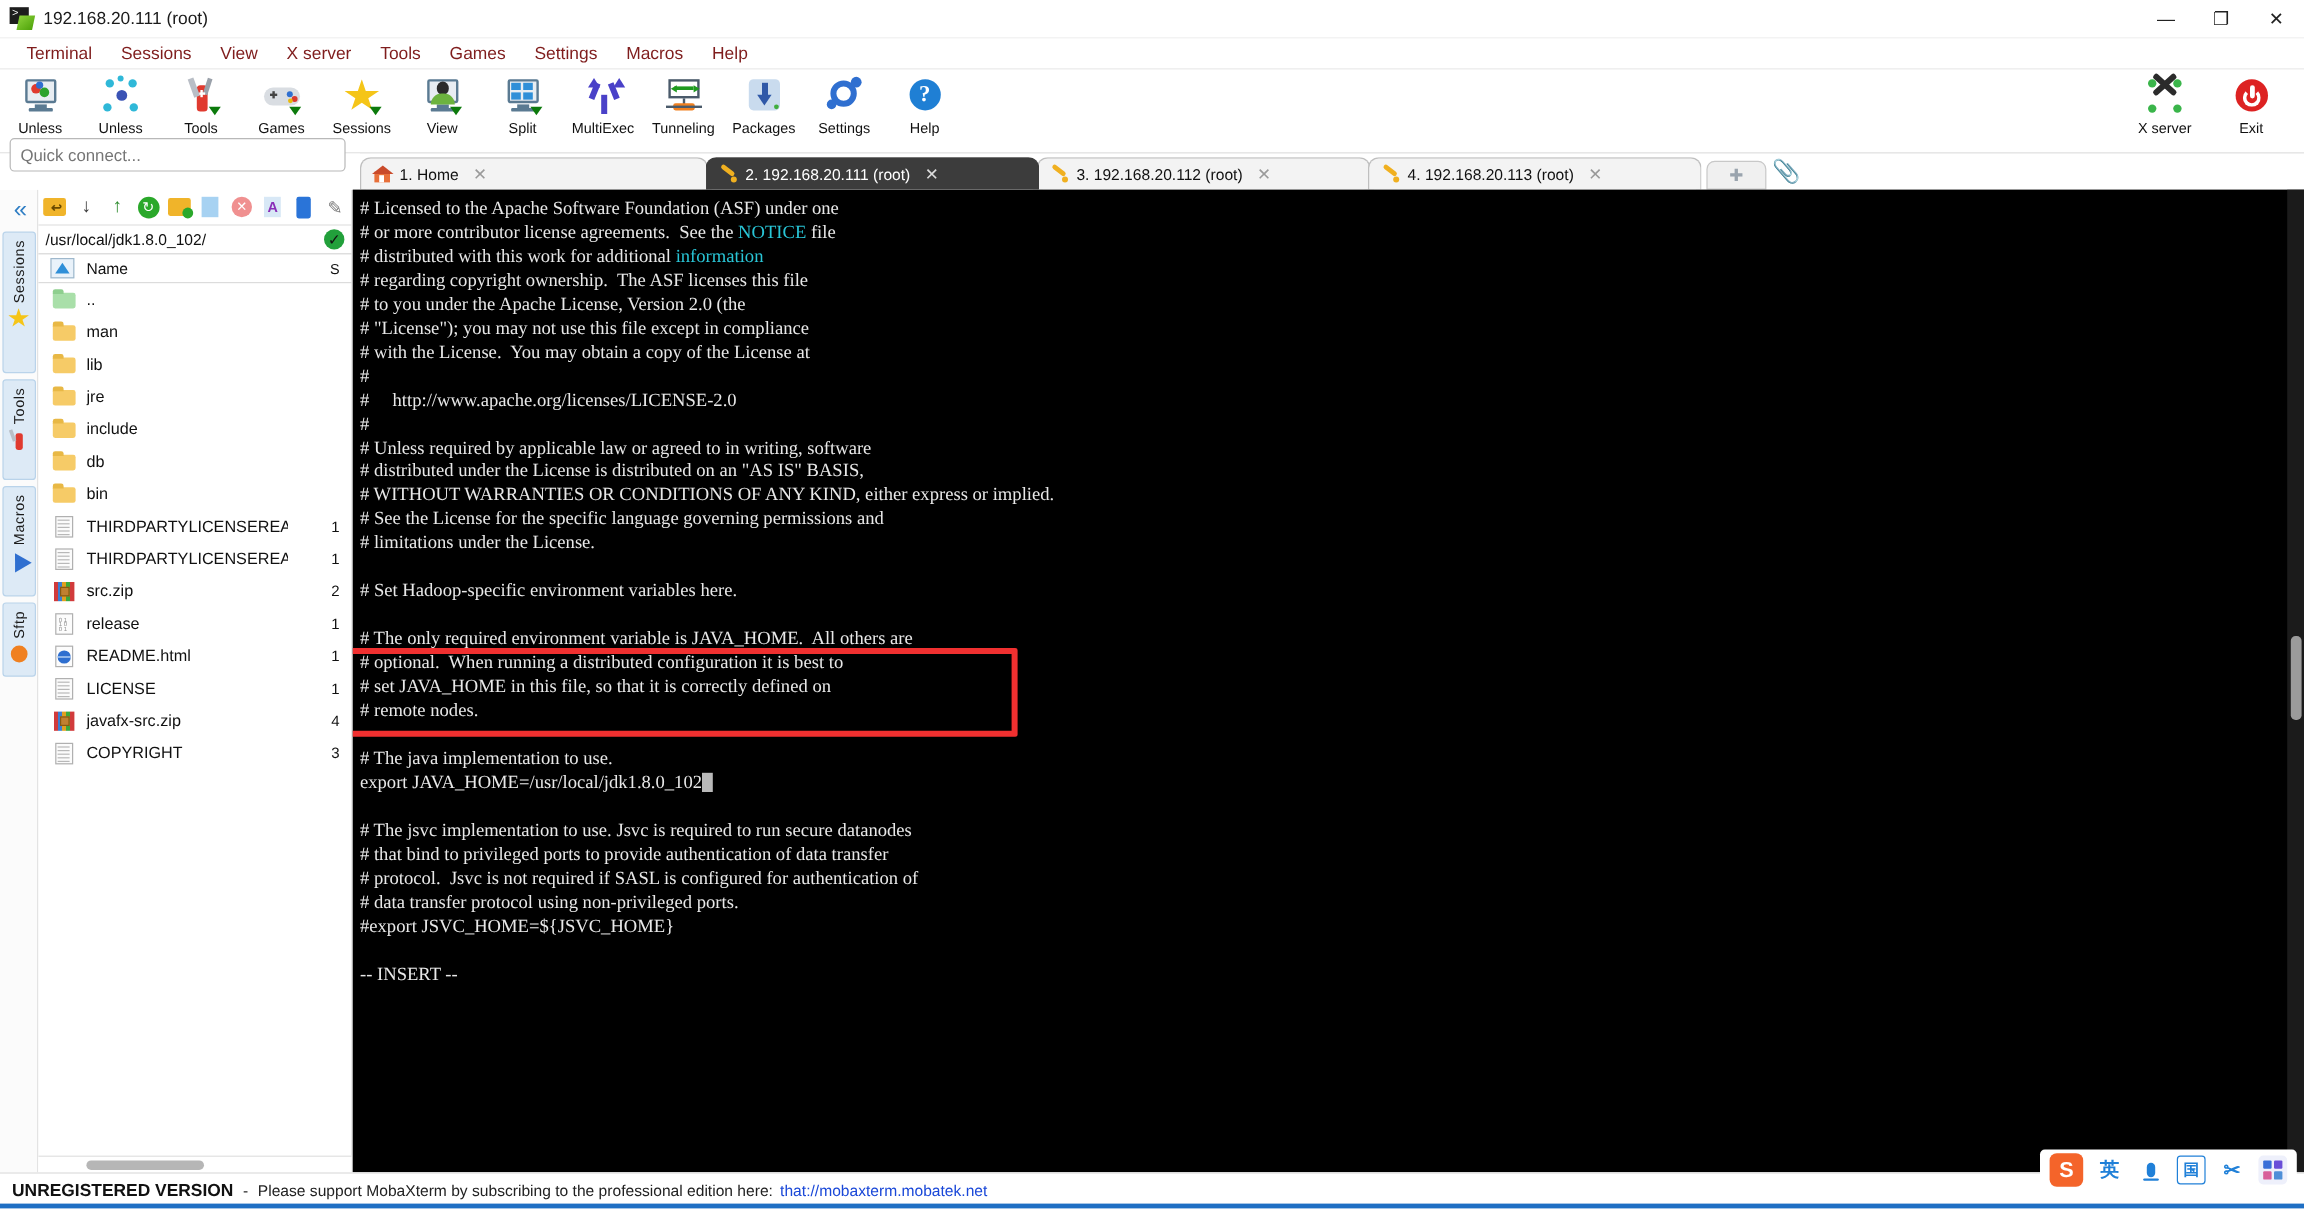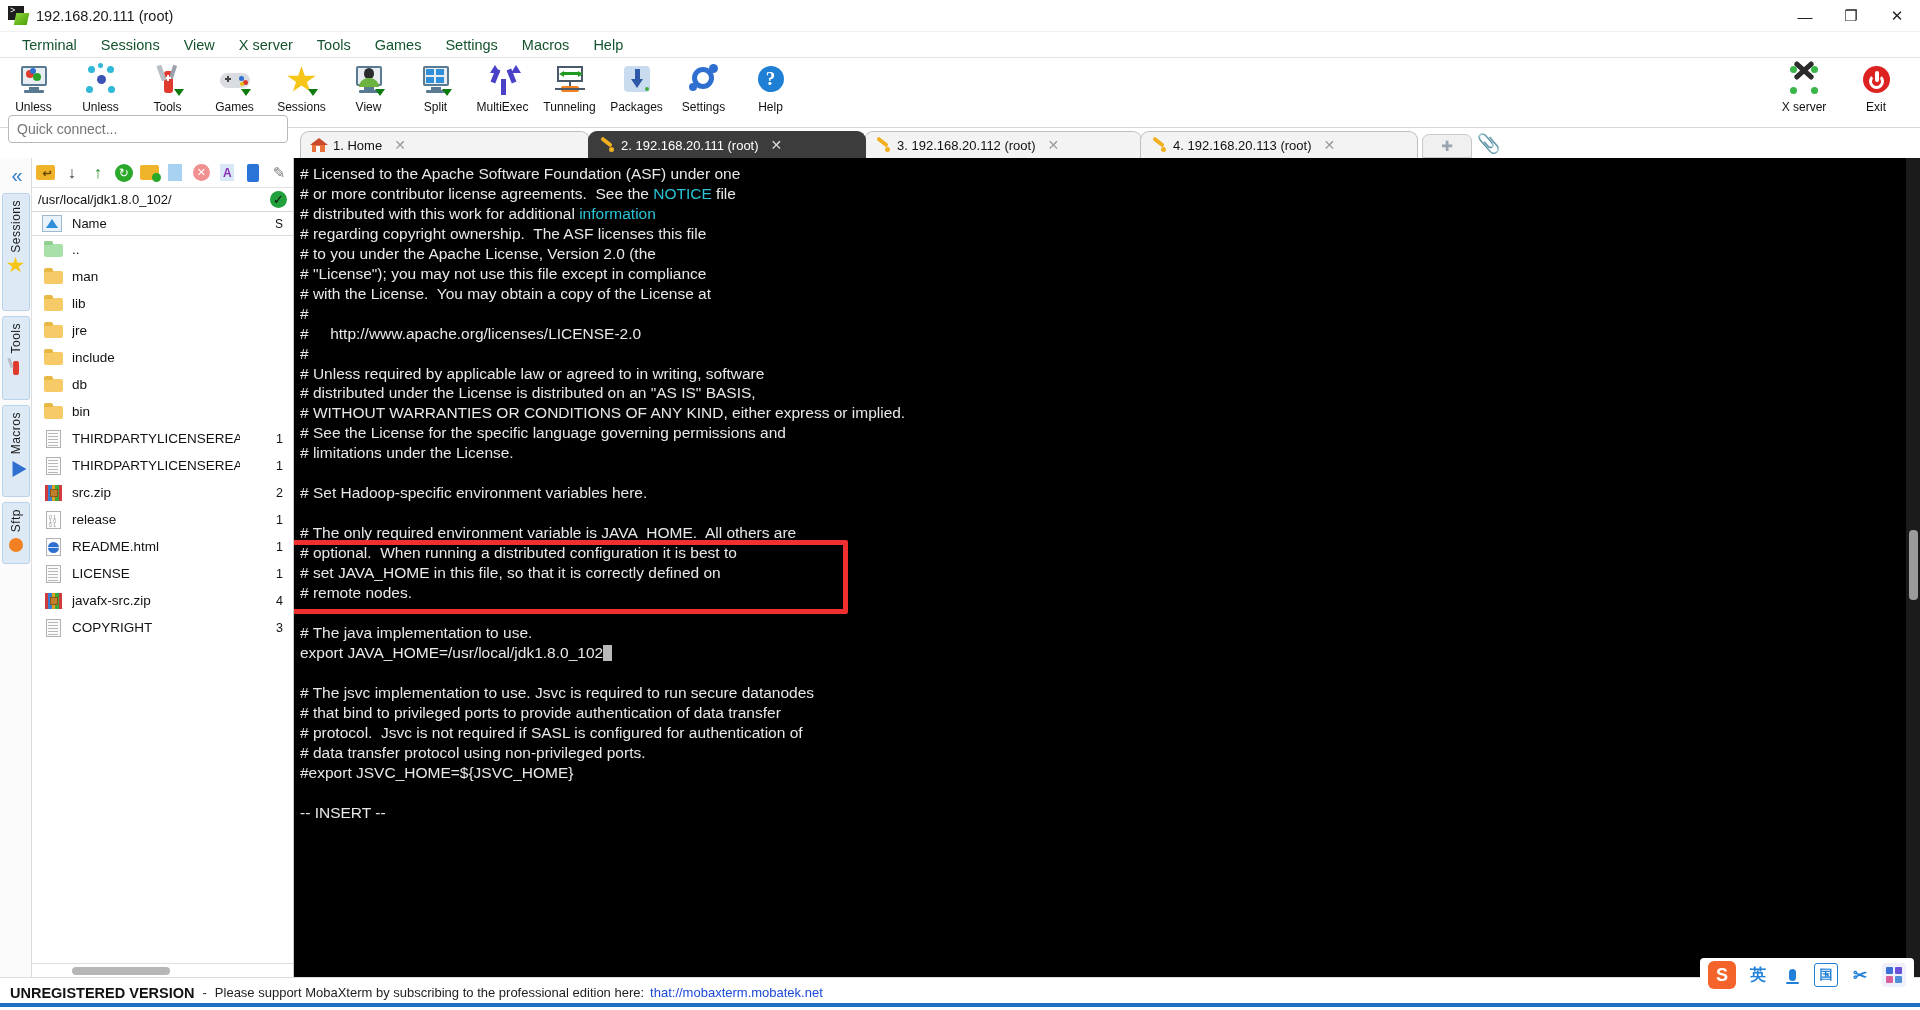--- a/index.html
+++ b/index.html
@@ -25,21 +25,21 @@
   .title-icon .grn { position:absolute; left:7px; top:8px; width:13px; height:12px;
       background: linear-gradient(135deg,#8ad13a 0%, #4fa30a 100%); transform: skewX(-12deg);}
   .title-text { font-size: 14.5px; color: #1a1a1a; }
   .win-buttons { position: absolute; right: 0; top: 0; display: flex; height: 32px; }
   .win-btn { width: 46px; height: 32px; display:flex; align-items:center; justify-content:center;
       font-size: 15px; color:#222; cursor:default; }
 
   
   .menubar { height: 26px; display:flex; align-items:center; padding-left: 10px;
       background:#ffffff; border-bottom:1px solid #e4e4e4; }
-  .menu-item { font-size: 14.5px; color:#14532d; padding: 2px 12px; cursor:default; }
+  .menu-item { font-size: 14.5px; color:#7f1d1d; padding: 2px 12px; cursor:default; }
 
   
   .ribbon { height: 70px; background:#ffffff; border-bottom:1px solid #d8d8d8;
       display:flex; align-items:flex-start; position:relative; }
   .rb-group { width: 67px; display:flex; flex-direction:column; align-items:center;
       padding-top:5px; cursor:default; }
   .rb-ico { width: 34px; height: 34px; position:relative; }
   .rb-lbl { font-size: 12px; color:#111; margin-top:3px; white-space:nowrap; }
   .rb-right { position:absolute; right: 8px; top: 0; display:flex; }
   .rb-right .rb-group { width: 72px; }
@@ -111,21 +111,21 @@
   .sftp-hscroll .thumb { position:absolute; left:40px; top:3px; width:98px; height:8px;
       background:#b6b6b6; border-radius:4px;}
   .sftp-foot { height: 54px; display:flex; align-items:center; justify-content:center;
       border-top:1px solid #dddddd; gap:9px; }
   .cbox { width:15px;height:15px;border:1.6px solid #6a6a6a; background:#fff; }
   .sftp-foot span { font-size:14px; color:#111; }
 
   
   .term-wrap { flex:1; background:#000; position:relative; overflow:hidden; }
   .term {
-    font-family: Liberation Sans, sans-serif;
+    font-family: Liberation Serif, serif;
     font-size: 15.5px; line-height: 19.95px; color: #e8e8e8;
     padding: 6px 0 0 6px; white-space: pre;
   }
   .term .cy { color:#29c5d6; }
   .cursor-blk { display:inline-block; width:9px; height:16px; background:#b9b9b9;
       vertical-align:-3px; }
   .red-box { position:absolute; border:5px solid #f03030; border-radius:2px;
       pointer-events:none; }
   .term-scroll { position:absolute; right:0; top:0; width:14px; height:100%;
       background:#1b1b1b; }

